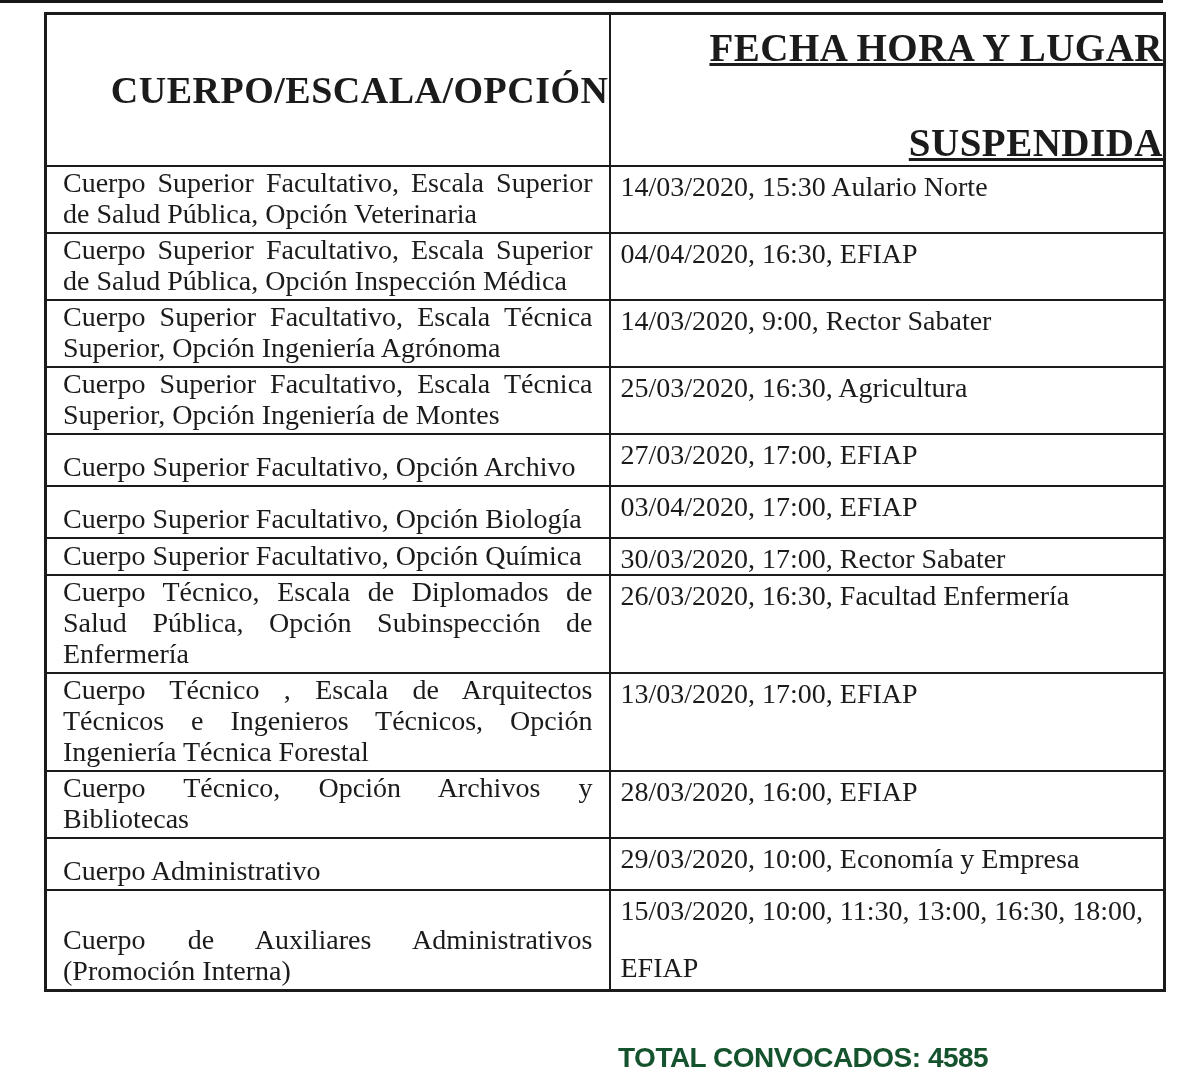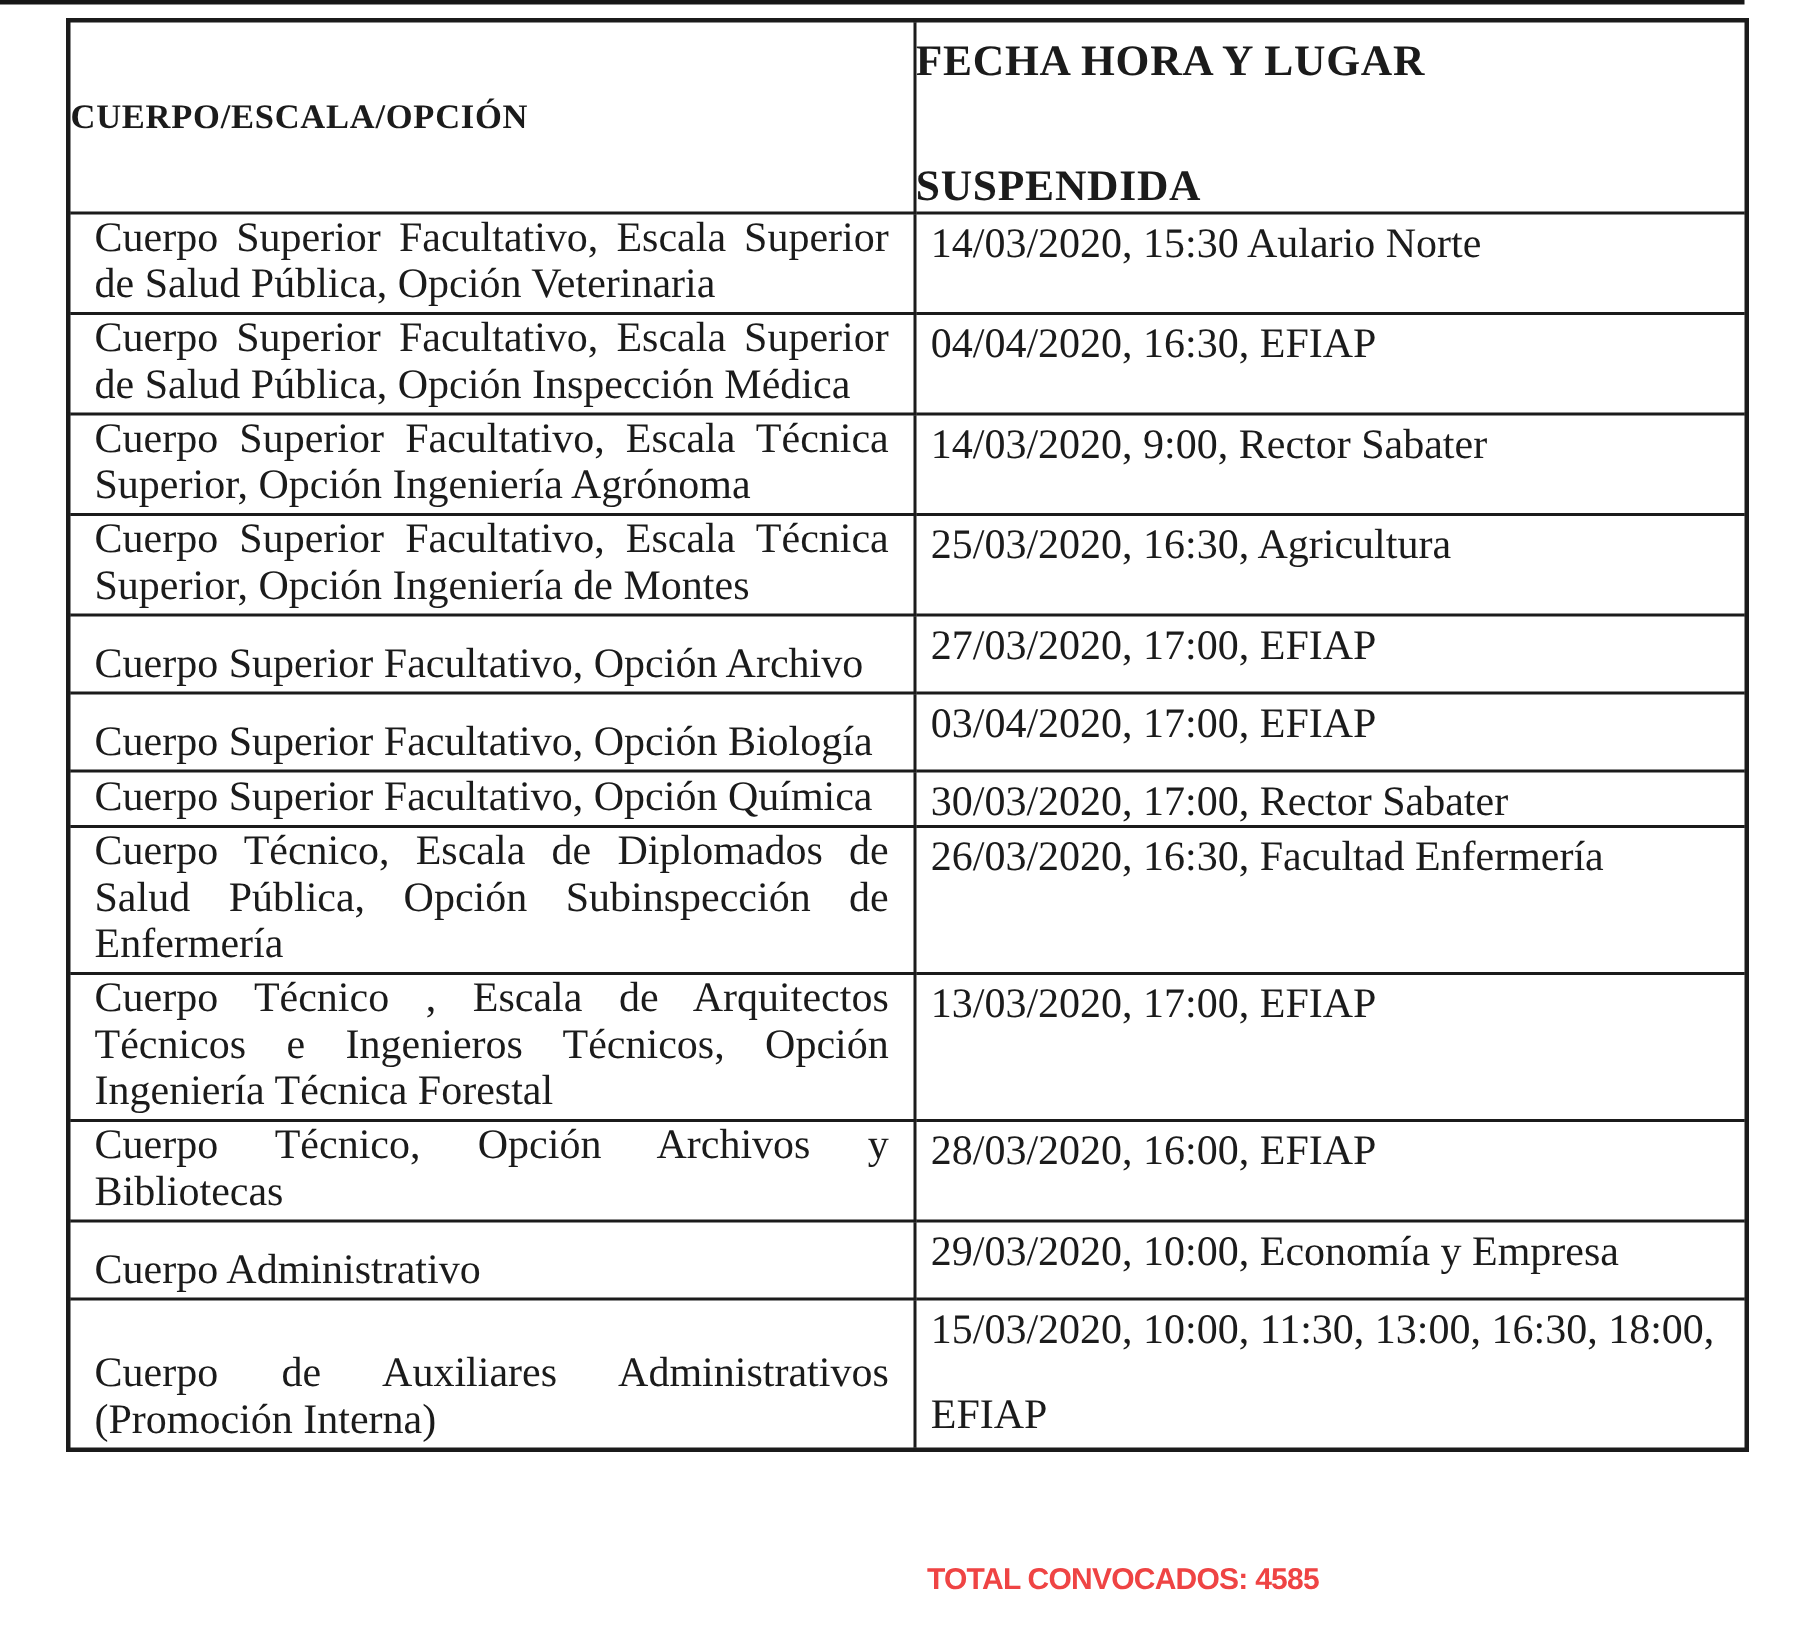--- a/index.html
+++ b/index.html
@@ -25,29 +25,30 @@
     width: 1119px;
     border-collapse: collapse;
     table-layout: fixed;
     border: 3px solid #1b1b1b;
   }
   table.suspension th, table.suspension td {
     border: 2px solid #1b1b1b;
     overflow: hidden;
   }
   th.cuerpo-h {
-    font-size: 23px; font-weight: bold;
-    text-align: left; vertical-align: middle;
+    font-size: 38px; font-weight: bold;
+    text-align: right; vertical-align: middle;
     letter-spacing: 0.5px;
   }
   th.fecha-h {
-    font-size: 29px; font-weight: bold;
-    text-align: left; vertical-align: top;
+    font-size: 39px; font-weight: bold;
+    text-align: right; vertical-align: top;
     padding-top: 10px;
     letter-spacing: 0.5px;
+    text-decoration: underline;
   }
   th.fecha-h .line2 { margin-top: 50px; }
   td.cuerpo {
     font-size: 28px;
     line-height: 31px;
     text-align: justify;
     text-align-last: left;
     vertical-align: bottom;
     padding: 0 16px 3px 16px;
     hyphens: none;
@@ -56,23 +57,23 @@
     font-size: 28px;
     line-height: 31px;
     vertical-align: top;
     padding: 4px 10px 0 10px;
   }
   td.fecha .line2 { margin-top: 26px; }
   .total {
     position: absolute; left: 618px; top: 1042px;
     font-family: "Liberation Sans", sans-serif;
     font-weight: bold;
-    font-size: 20px;
+    font-size: 28px;
     letter-spacing: -0.5px;
-    color: #ef4444;
+    color: #14532d;
     white-space: nowrap;
   }
 </style>
 </head>
 <body>
 
 <div class="page">
   <div class="top-edge"></div>
 
   <table class="suspension">

